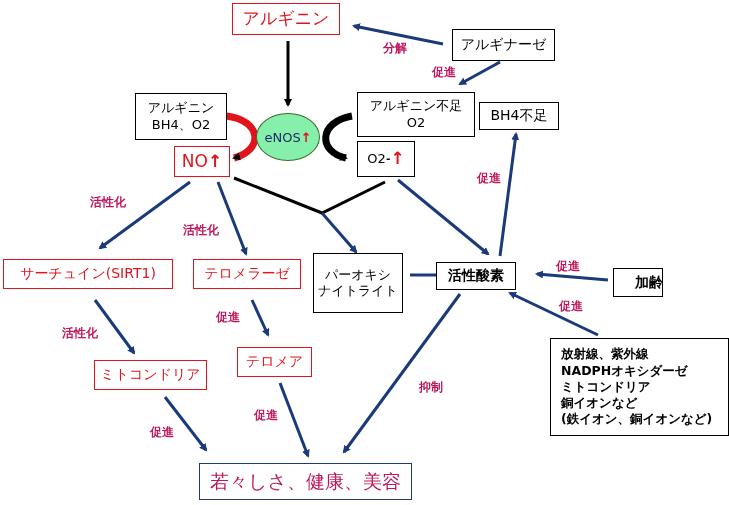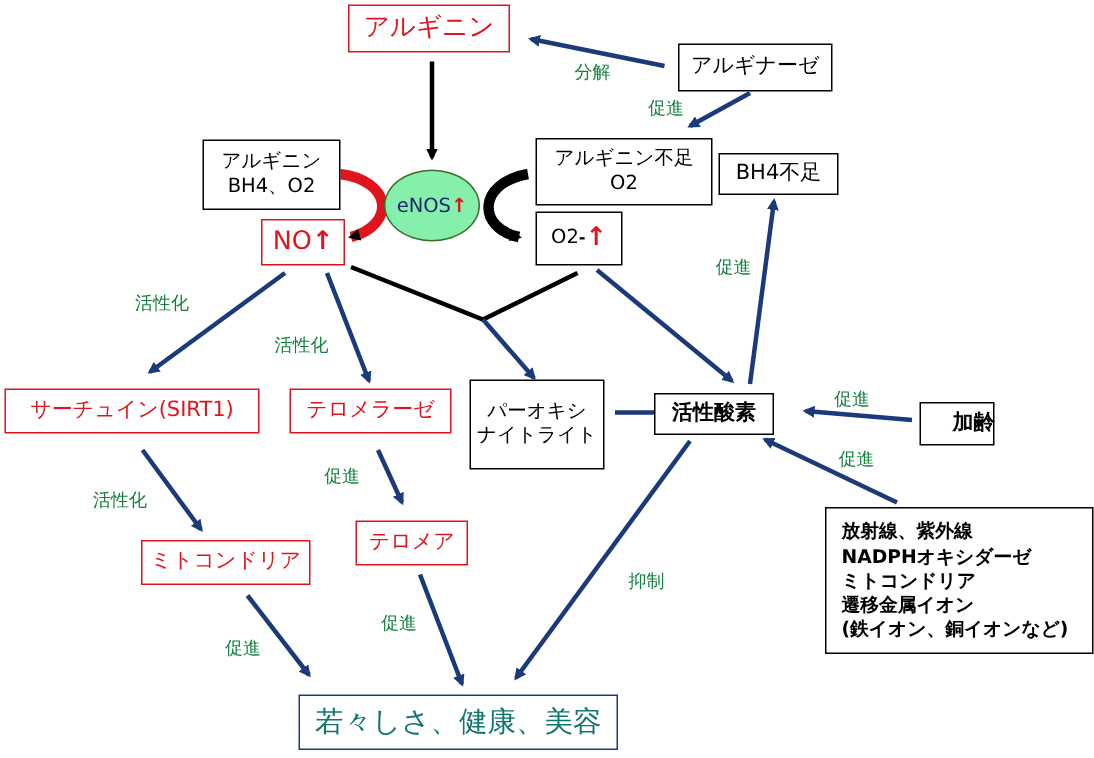--- a/index.html
+++ b/index.html
@@ -3,22 +3,22 @@
 <meta charset="utf-8">
 <style>
   html, body { margin:0; padding:0; background:#ffffff; }
   body { width:729px; height:505px; position:relative; overflow:hidden;
          font-family: "DejaVu Sans", "Liberation Sans", sans-serif; }
   .box { position:absolute; box-sizing:border-box; background:#fff;
          display:flex; align-items:center; justify-content:center; text-align:center;
          line-height:1.25; white-space:nowrap; }
   .black { border:1px solid #000; color:#000; font-size:13px; }
   .red { border:1px solid #e0141c; color:#e0141c; font-size:14px; }
-  .blue { border:1.5px solid #1a3a7a; color:#0f766e; font-size:19px; }
-  .lbl { position:absolute; font-size:12px; font-weight:normal; color:#15803d; white-space:nowrap; }
+  .blue { border:1.5px solid #1a3a7a; color:#be185d; font-size:19px; }
+  .lbl { position:absolute; font-size:12px; font-weight:bold; color:#be185d; white-space:nowrap; }
   svg#lines { position:absolute; left:0; top:0; }
   .enos { position:absolute; left:256px; top:113px; width:64px; height:48px; border-radius:50%;
           background:#86efac; border:1.5px solid #3c6f2a; box-sizing:border-box;
           display:flex; align-items:center; justify-content:center; font-size:13px; color:#1a2a6a; }
   .up { color:#e0141c; font-weight:bold; }
   .multi { text-align:left; align-items:flex-start; justify-content:center; flex-direction:column; padding:4px 10px; font-size:12.5px; font-weight:bold; line-height:1.3; }
 </style>
 </head>
 <body>
 
@@ -126,21 +126,21 @@
 </div>
 
 <div class="box black" style="left:613px;top:268px;width:50px;height:29px;font-size:14px;font-weight:bold;padding-left:22px;">
   <span>加齢</span>
 </div>
 
 <div class="box black multi" style="left:550px;top:338px;width:179px;height:98px;">
   <span>放射線、紫外線</span>
   <span>NADPHオキシダーゼ</span>
   <span>ミトコンドリア</span>
-  <span>遷移金属イオン</span>
+  <span>銅イオンなど</span>
   <span>(鉄イオン、銅イオンなど)</span>
 </div>
 
 <div class="box red" style="left:94px;top:360px;width:113px;height:30px;">
   <span>ミトコンドリア</span>
 </div>
 
 <div class="box red" style="left:237px;top:347px;width:75px;height:30px;">
   <span>テロメア</span>
 </div>

